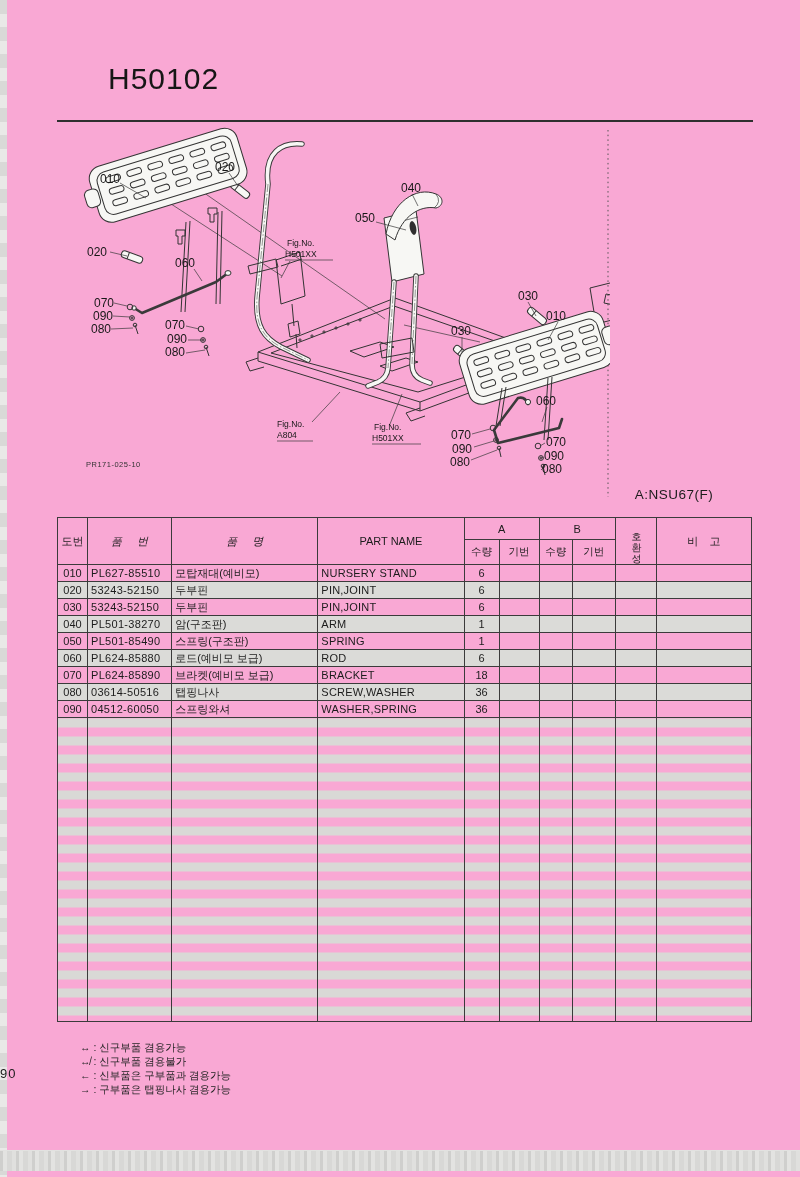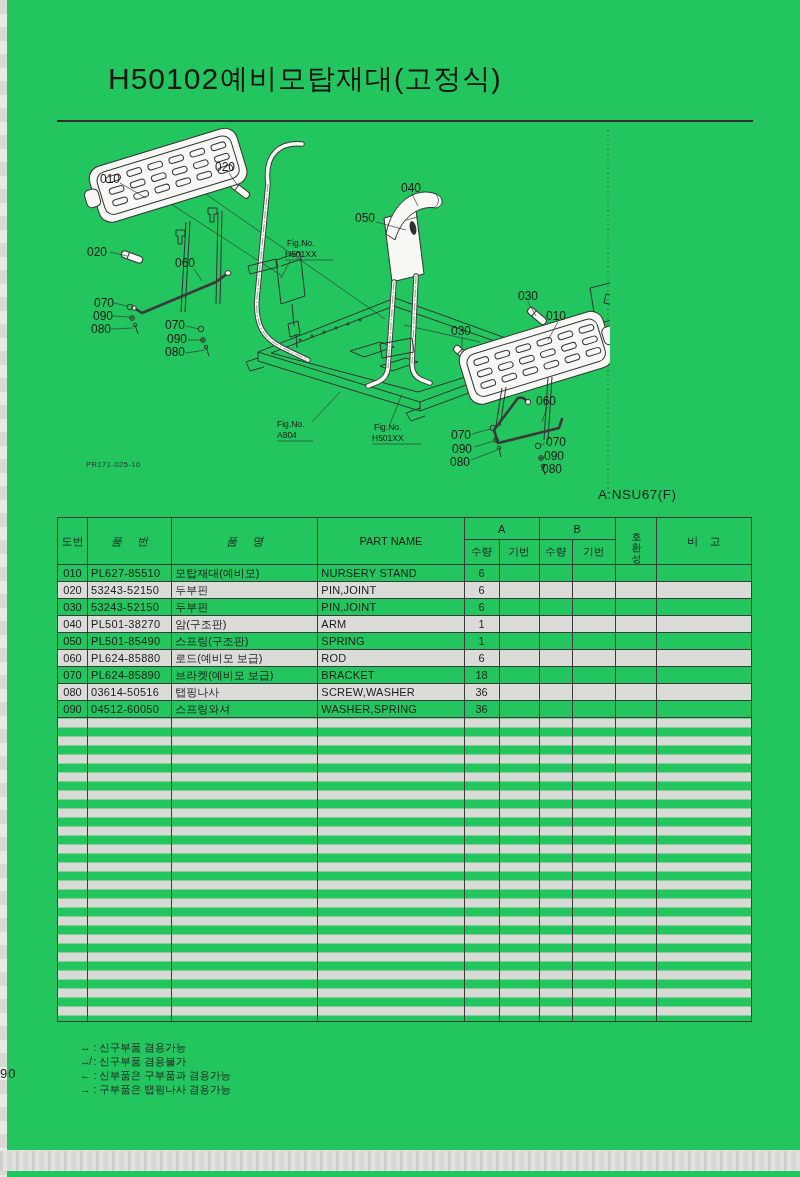--- a/index.html
+++ b/index.html
@@ -1,28 +1,28 @@
 <!DOCTYPE html>
 <html><head>
 <meta charset="utf-8">
 <style>
   html,body{margin:0;padding:0;background:#b9b9b7;}
-  #page{position:relative;width:800px;height:1177px;background:#22c55e;overflow:hidden;
+  #page{position:relative;width:800px;height:1177px;background:#f9a8d4;overflow:hidden;
         font-family:"Liberation Sans","DejaVu Sans",sans-serif;color:#1c1c1c;}
   .scan-left{position:absolute;left:0;top:0;width:7px;height:1177px;
         background:repeating-linear-gradient(180deg,#d9d9d7 0 14px,#e9e9e7 14px 27px);}
   .scan-bottom{position:absolute;left:0;top:1150px;width:800px;height:20px;
         background:repeating-linear-gradient(90deg,#cfcfcd 0 3px,#e3e3e1 3px 7px,#d8d8d6 7px 12px,#e0e0de 12px 16px);
         border-top:1px solid #e2e2e0;}
   
   .t-code{position:absolute;left:108px;top:62px;font-size:30px;letter-spacing:1px;color:#161616;}
   .t-kr{position:absolute;left:220px;top:60px;font-size:28px;letter-spacing:1px;color:#111;}
   .t-en{position:absolute;left:228px;top:97px;font-size:17px;letter-spacing:1px;color:#222;}
   .rule{position:absolute;left:57px;top:120px;width:696px;height:2px;background:#2f2f2f;}
-  .model-note{position:absolute;left:598px;top:487px;width:152px;text-align:left;font-size:13.5px;letter-spacing:0.5px;}
+  .model-note{position:absolute;left:598px;top:487px;width:152px;text-align:center;font-size:13.5px;letter-spacing:0.5px;}
   .pageno{position:absolute;left:0;top:1066px;width:800px;font-size:13px;letter-spacing:1px;}
   
   .legend{position:absolute;left:80px;top:1041px;width:650px;display:flex;justify-content:space-between;
           font-size:10.5px;white-space:nowrap;color:#242424;flex-direction:column;}
   
   .diagram{position:absolute;left:50px;top:126px;}
   .ln{fill:none;stroke:#333;stroke-width:1;}
   .fillp{fill:#f7f7f4;stroke:#333;stroke-width:1;}
   .thin{stroke:#3a3a3a;stroke-width:0.7;fill:none;}
   .tube-o{fill:none;stroke:#3a3a3a;stroke-width:5.5;stroke-linecap:round;}
@@ -52,21 +52,20 @@
   tr.filler td{height:303px;padding:0;
        background:repeating-linear-gradient(180deg,#d9d9d6 0 9px,rgba(0,0,0,0) 9px 18px);}
 </style>
 </head>
 <body>
 
 <div id="page">
   <div class="scan-left"></div>
 
   <div class="t-code">H50102</div>
-  <div class="t-kr">예비모탑재대(고정식)</div>
   <div class="rule"></div>
 
   <svg class="diagram" width="560" height="375" viewBox="0 0 560 375">
 
     <line class="dash" x1="558" y1="4" x2="558" y2="371"></line>
 
     <g class="thin">
       <line x1="150" y1="64" x2="335" y2="193"></line>
       <line x1="118" y1="76" x2="232" y2="150"></line>
       <line x1="430" y1="216" x2="354" y2="199"></line>

